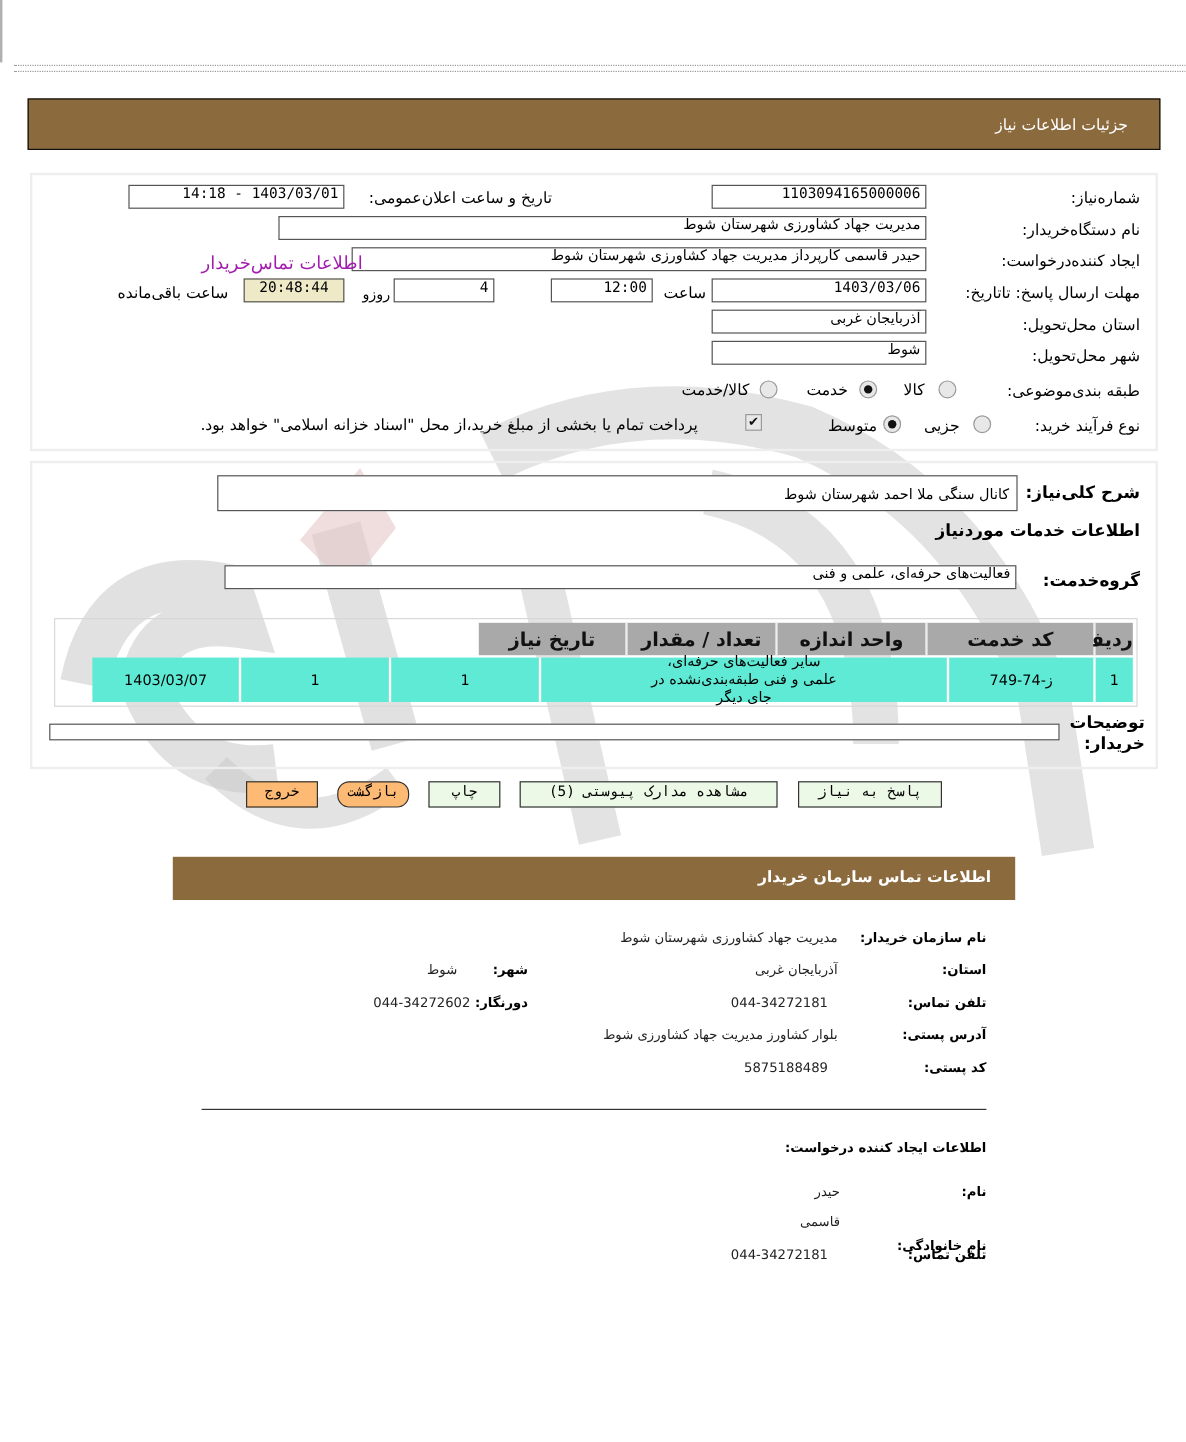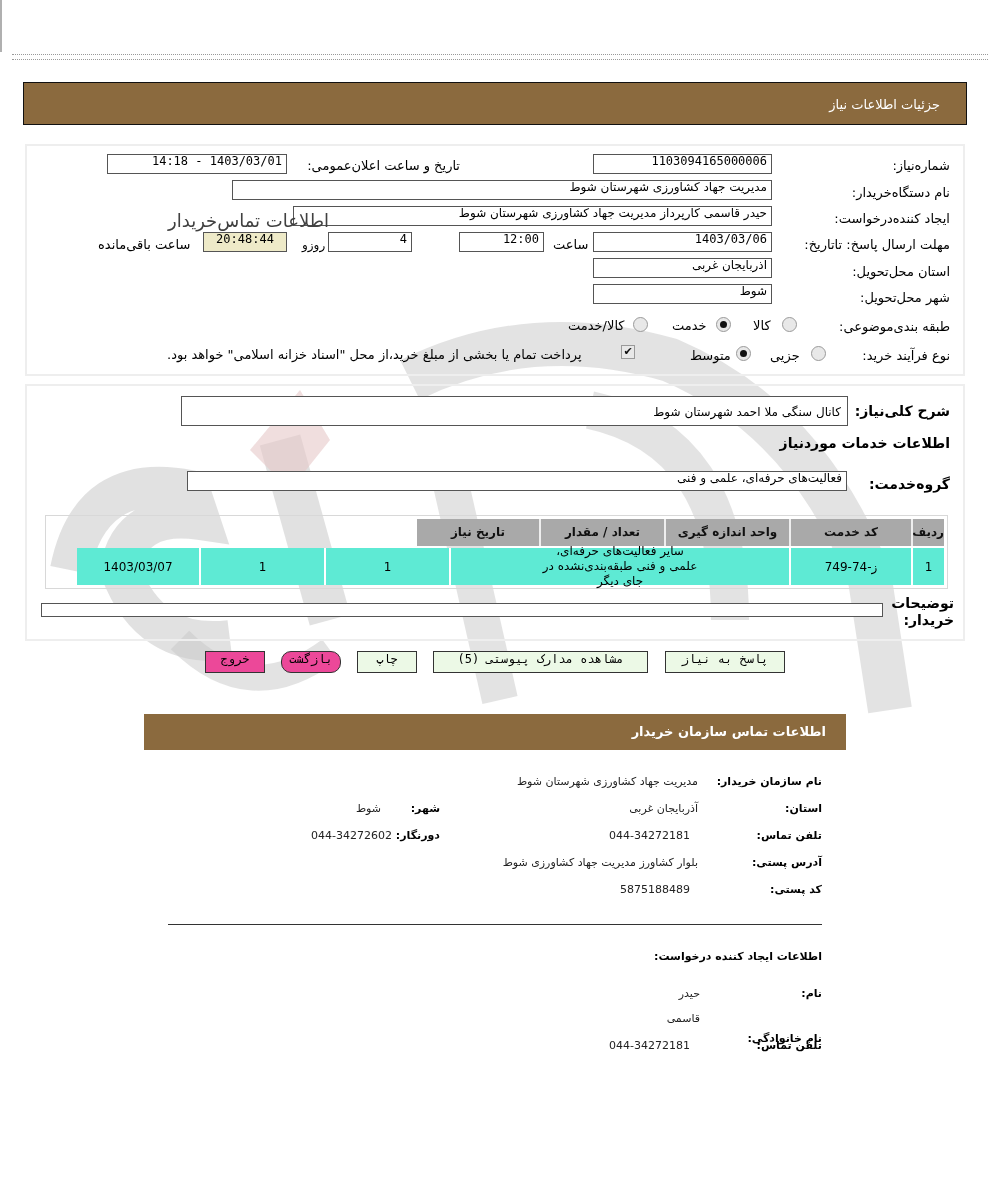--- a/index.html
+++ b/index.html
@@ -9,32 +9,32 @@
     .dotted { position: absolute; left: 12px; right: 0; top: 54px; height: 6px; border-top: 1px dotted #9a9a9a; border-bottom: 1px dotted #9a9a9a; }
     .header-bar { position: absolute; left: 23px; top: 82px; width: 944px; height: 43px; background: #8b6a3e; border: 1px solid #111; color: #fff; font-size: 13px; padding-right: 26px; line-height: 43px; }
     .panel { position: absolute; background: transparent; border: 2px solid #eeeeee; }
     .panel1 { left: 25px; top: 144px; width: 940px; height: 232px; }
     .panel2 { left: 25px; top: 384px; width: 940px; height: 257px; }
     .lbl { position: absolute; font-size: 13px; white-space: nowrap; }
     .box { position: absolute; height: 20px; border: 1px solid #555; background: #fff; font-family: "DejaVu Sans Mono", monospace; font-size: 12px; line-height: 12px; overflow: hidden; padding: 0 4px; white-space: nowrap; }
     .box.num { text-align: right; }
     .box.txt { text-align: right; font-family: "DejaVu Sans", sans-serif; }
     .box.timer { background: #eeeac8; text-align: center; }
-    .link { position: absolute; color: #404040; font-size: 18px; white-space: nowrap; cursor: pointer; }
+    .link { position: absolute; color: #a21caf; font-size: 15px; white-space: nowrap; cursor: pointer; }
     .radio { position: absolute; width: 15px; height: 15px; border-radius: 50%; border: 1px solid #9a9a9a; background: #e8e8e8; }
     .radio.on::after { content: ""; position: absolute; left: 3px; top: 3px; width: 7px; height: 7px; border-radius: 50%; background: #111; }
     .check { position: absolute; width: 14px; height: 14px; border: 1px solid #9a9a9a; background: #e8e8e8; font-size: 11px; line-height: 12px; text-align: center; color: #111; font-weight: bold; }
     .bold { font-weight: bold; }
     .table { position: absolute; left: 45px; top: 515px; width: 903px; border: 1px solid #d8d8d8; padding: 3px; }
     .tr { display: flex; flex-direction: row; }
-    .th { background: #a9a9a9; color: #111; font-weight: bold; font-size: 12px; height: 27px; line-height: 27px; text-align: center; border-left: 2px solid #eee; }
+    .th { background: #a9a9a9; color: #111; font-weight: bold; font-size: 16px; height: 27px; line-height: 27px; text-align: center; border-left: 2px solid #eee; }
     .td { background: #5eead4; font-size: 12px; height: 37px; display: flex; align-items: center; justify-content: center; text-align: center; border-left: 2px solid #fff; }
     .btn { position: absolute; height: 22px; border: 1px solid #333; font-size: 12px; line-height: 14px; text-align: center; font-family: "DejaVu Sans Mono", monospace; cursor: pointer; }
     .btn.green { background: #ecf9e6; }
-    .btn.pink { background: #ec4899; }
+    .btn.pink { background: #fdba74; }
     .header-bar2 { position: absolute; left: 144px; top: 714px; width: 702px; height: 36px; background: #8b6a3e; color: #fff; font-weight: bold; font-size: 13px; line-height: 36px; padding-right: 20px; }
     .c-lbl { position: absolute; font-weight: bold; font-size: 11px; white-space: nowrap; }
     .c-val { position: absolute; font-size: 11px; white-space: nowrap; color: #222; }
     .hr { position: absolute; left: 168px; top: 924px; width: 654px; height: 1px; background: #333; }
     .watermark { position: absolute; left: 30px; top: 320px; width: 930px; height: 400px; pointer-events: none; }
   </style>
 </head>
 <body>
 
 <div class="left-rule"></div>
@@ -106,21 +106,21 @@
 <div class="box txt" style="left:181px; top:396px; width:667px; height:30px; line-height:30px; padding-right:6px;">کانال سنگی ملا احمد شهرستان شوط</div>
 
 <span class="lbl bold" style="right:38px; top:435px; font-size:14px;">اطلاعات خدمات موردنیاز</span>
 
 <span class="lbl bold" style="right:38px; top:476px; font-size:14px;">گروه‌خدمت:</span>
 <div class="box txt" style="left:187px; top:471px; width:660px;">فعالیت‌های حرفه‌ای، علمی و فنی</div>
 
 <div class="table">
   <div class="tr">
     <div class="th" style="width:33px;">ردیف</div>
-    <div class="th" style="width:122px;text-align:center;">کد خدمت</div>
+    <div class="th" style="width:140px;text-align:center;">کد خدمت</div>
     <div class="th" style="width:125px;">واحد اندازه گیری</div>
     <div class="th" style="width:125px;">تعداد / مقدار</div>
     <div class="th" style="width:122px; border-left:none;">تاریخ نیاز</div>
   </div>
   <div class="tr" style="margin-top:2px;">
     <div class="td" style="width:33px;">1</div>
     <div class="td" style="width:122px;">ز-74-749</div>
     <div class="td" style="width:340px; padding:0 90px; line-height:15px;">سایر فعالیت‌های حرفه‌ای، علمی و فنی طبقه‌بندی‌نشده در جای دیگر</div>
     <div class="td" style="width:125px;">1</div>
     <div class="td" style="width:125px;">1</div>

